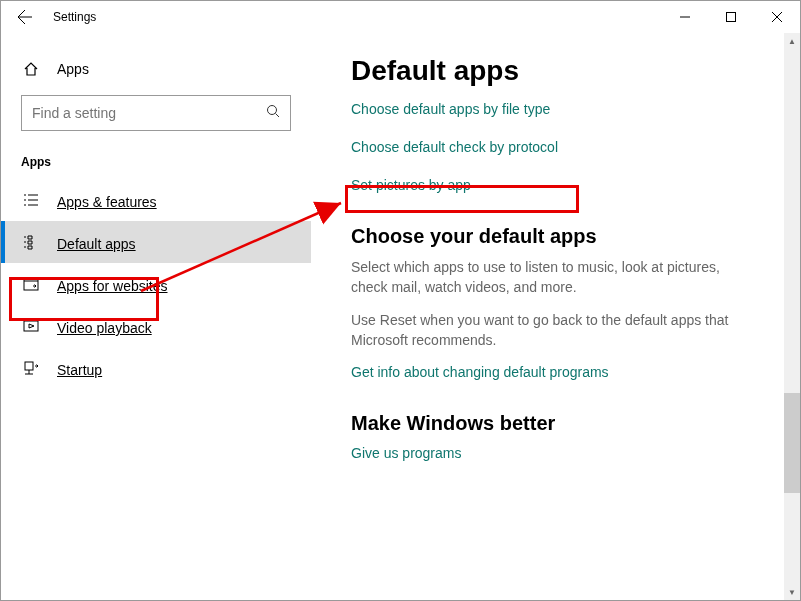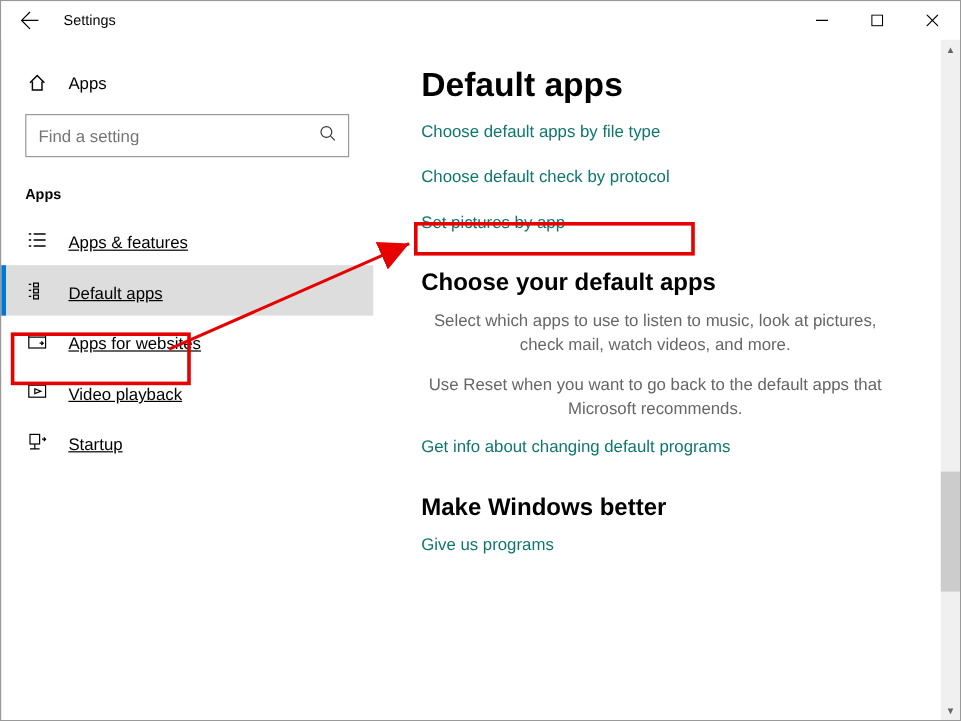--- a/index.html
+++ b/index.html
@@ -163,21 +163,20 @@
       margin-top: 32px;
       margin-bottom: 10px;
       color: #000;
     }
     .desc-text {
       font-size: 14px;
       color: #666;
       line-height: 1.4;
       margin-bottom: 14px;
       max-width: 390px;
-      text-align: center;
     }
     .scroll-track {
       position: absolute;
       right: 0;
       top: 0;
       bottom: 0;
       width: 16px;
       background: #f0f0f0;
     }
     .scroll-up, .scroll-down {

